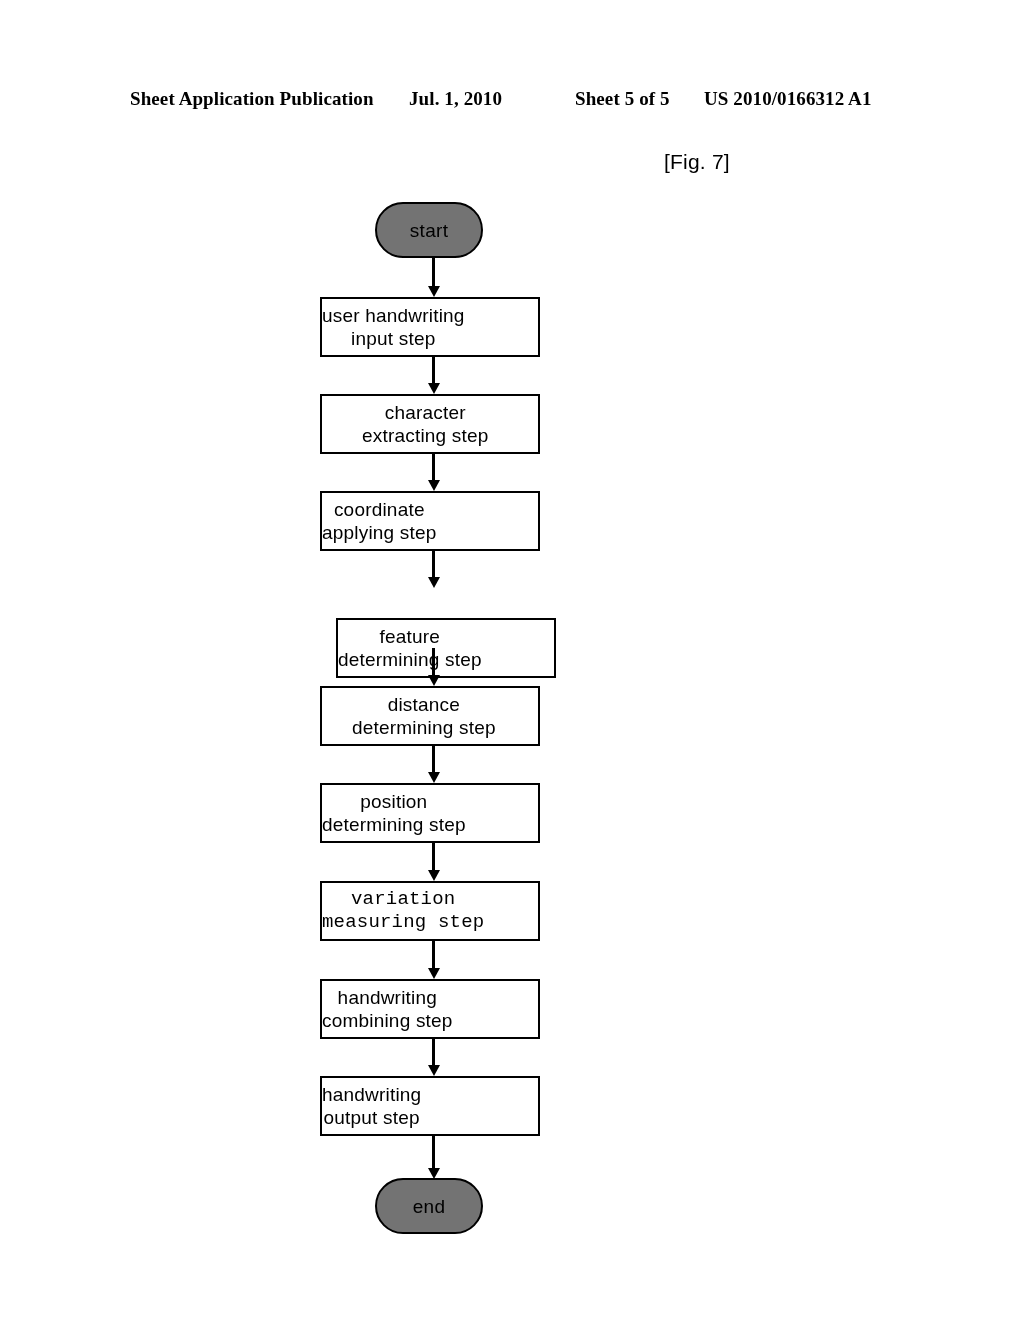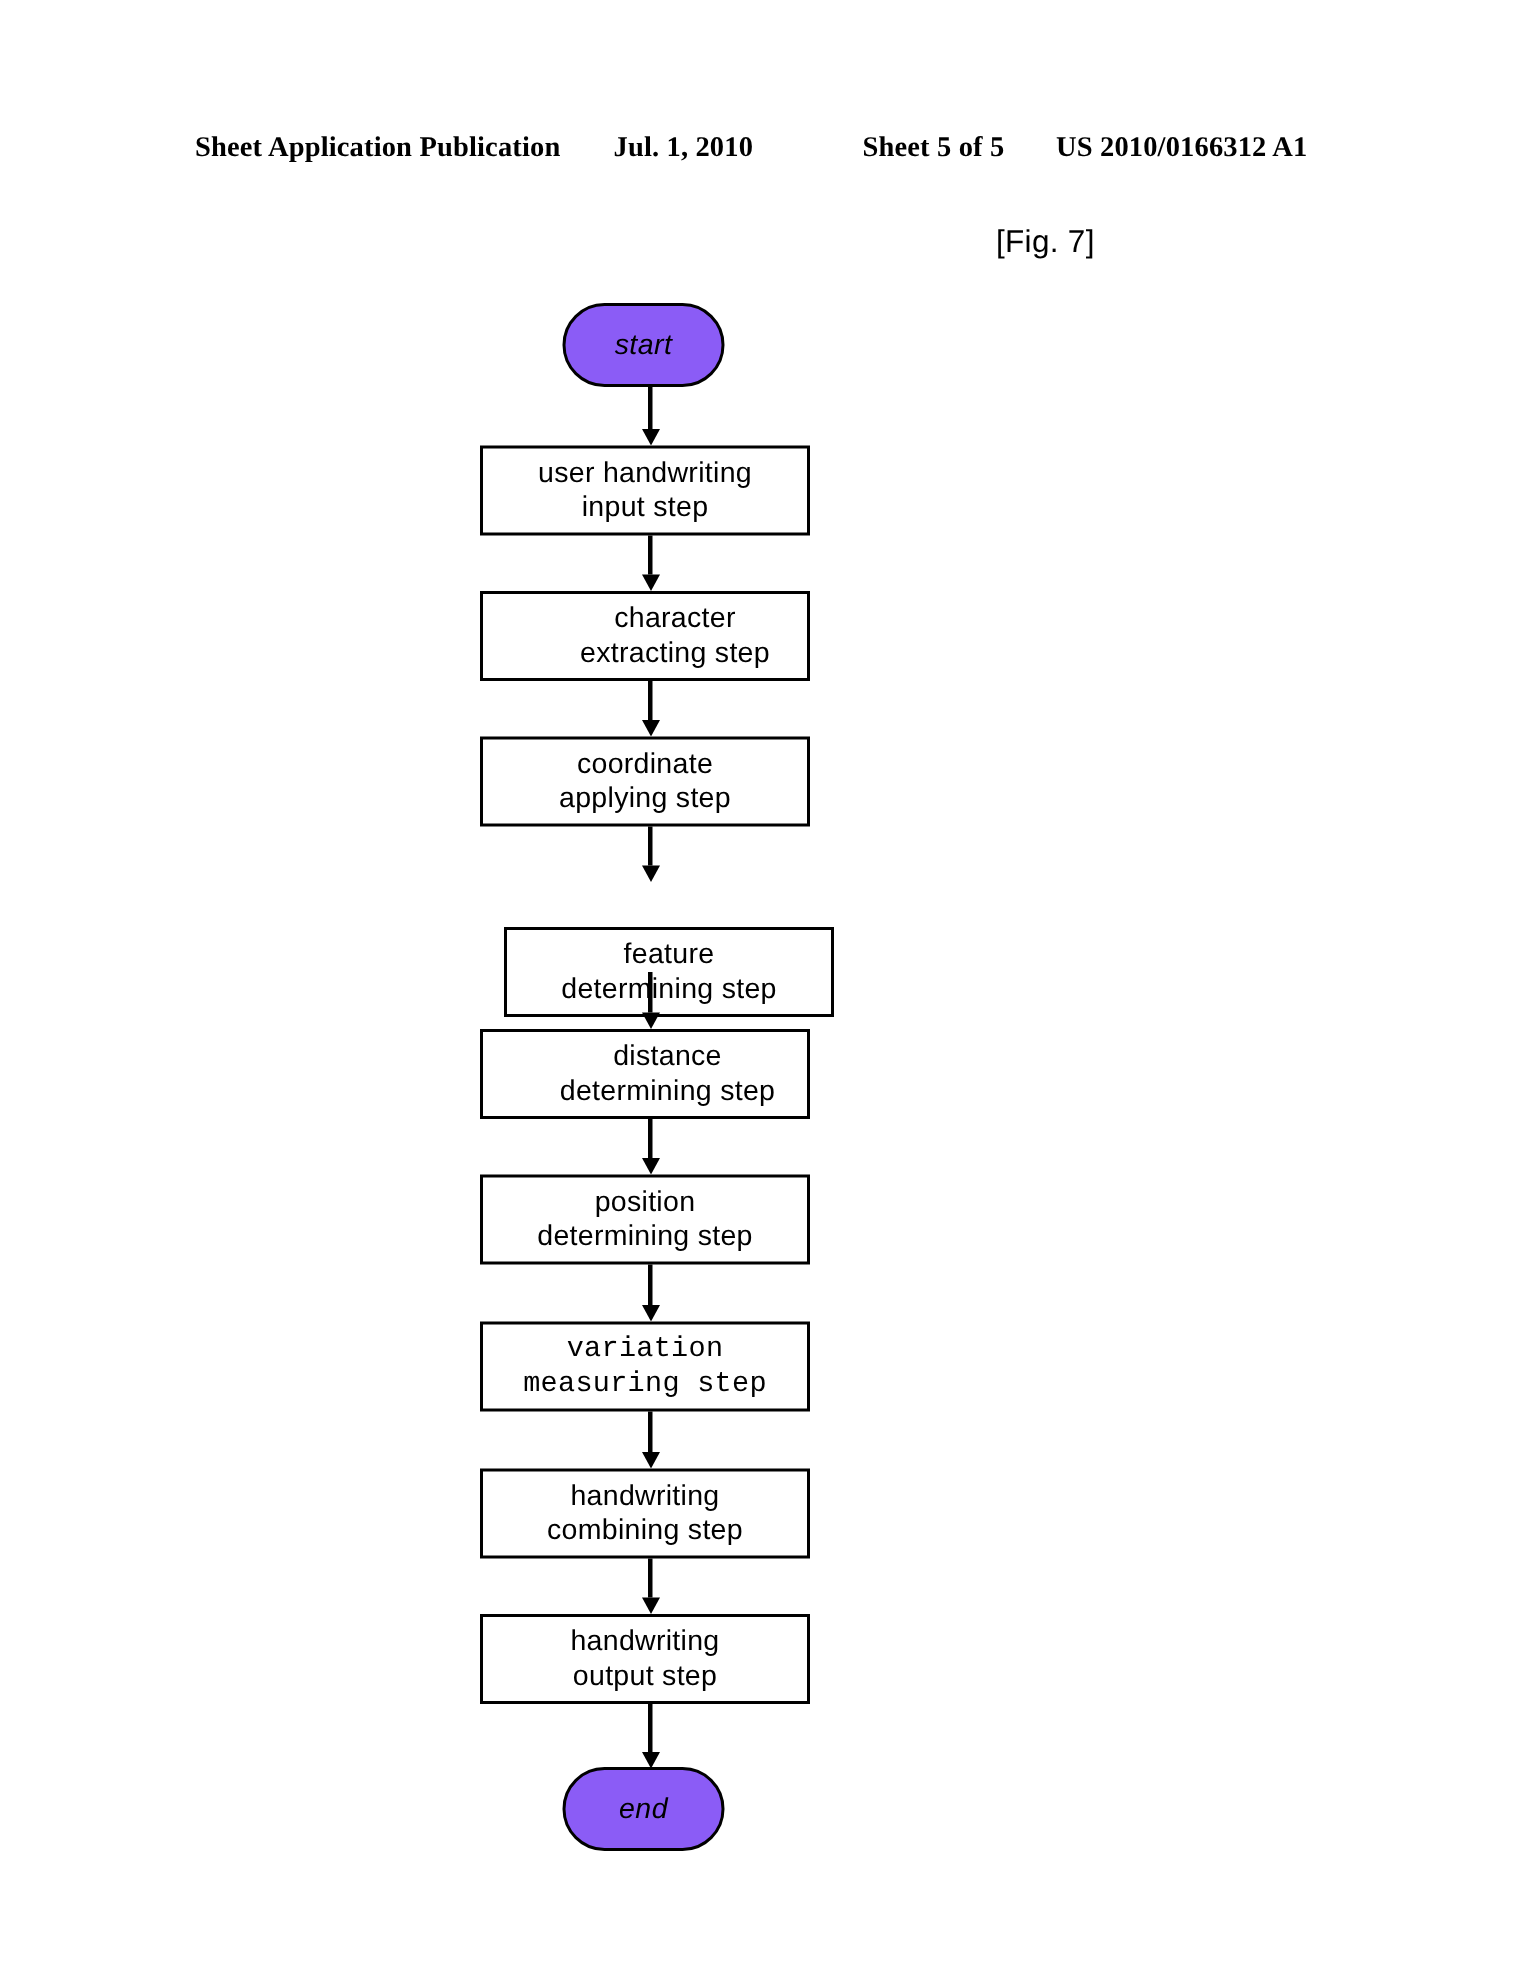--- a/index.html
+++ b/index.html
@@ -55,46 +55,45 @@
     height: 1320px;
   }
 
   
   .terminal {
     position: absolute;
     width: 108px;
     height: 56px;
     border: 2.2px solid #000000;
     border-radius: 28px;
-    background: #8b5cf6;
+    background: #737373;
     box-sizing: border-box;
     display: flex;
     align-items: center;
     justify-content: center;
-    font-style: italic;
   }
   .terminal .node-text {
     font-size: 19px;
     line-height: 23px;
     text-align: center;
     letter-spacing: 0.3px;
   }
 
   
   .process {
     position: absolute;
     left: 320px;
     width: 220px;
     height: 60px;
     border: 2.2px solid #000000;
     background: #ffffff;
     box-sizing: border-box;
     display: flex;
     align-items: center;
-    justify-content: center;
+    justify-content: flex-start;
   }
   .process .node-text {
     font-size: 19px;
     line-height: 23px;
     text-align: center;
     letter-spacing: 0.2px;
     white-space: pre-line;
   }
 
   

